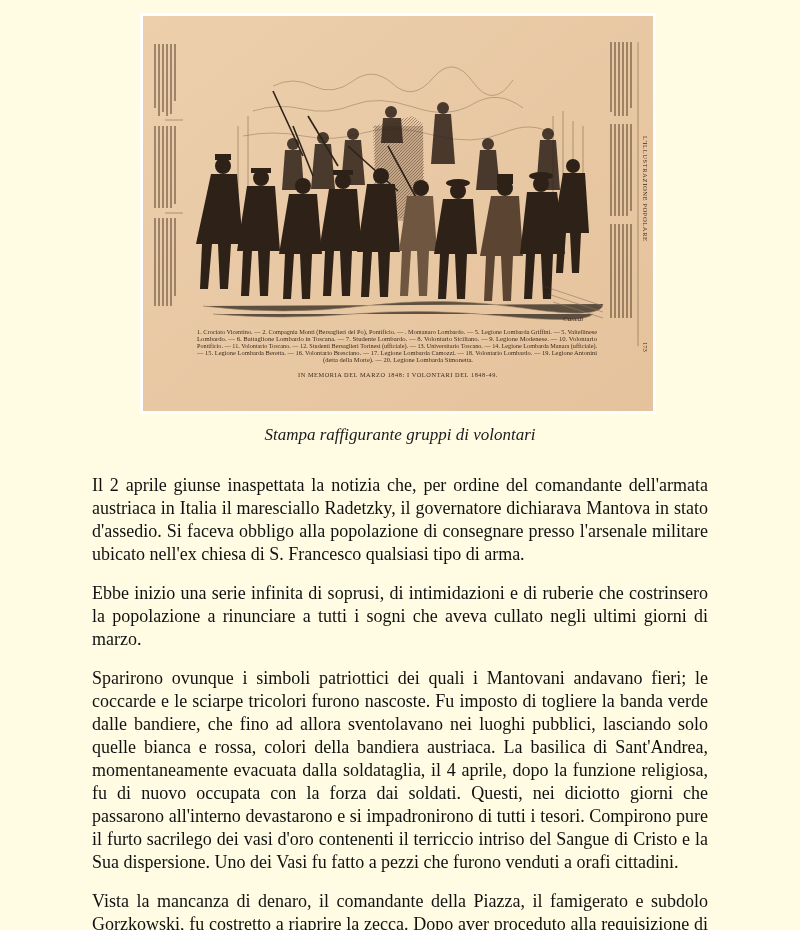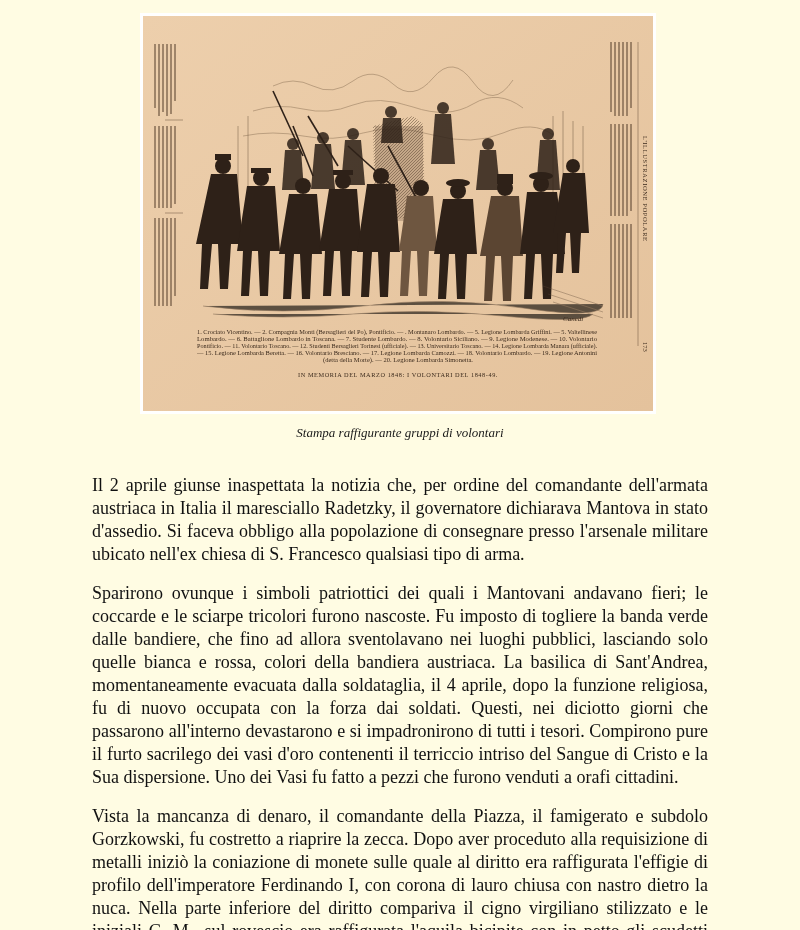--- a/index.html
+++ b/index.html
@@ -17,21 +17,21 @@
     }
     .plate {
       position: absolute; left: 3px; top: 3px;
       width: 510px; height: 395px;
       background: #22c55e;
       overflow: hidden;
     }
     .plate svg { display: block; }
     .caption {
       position: absolute; left: 0; width: 800px; top: 425px;
-      text-align: center; font-style: italic; font-size: 13px;
+      text-align: center; font-style: italic; font-size: 17px;
       color: #1a1a1a;
     }
     .article {
       position: absolute; left: 76px; top: 458px; width: 648px;
       font-size: 18px; line-height: 23px;
       text-align: justify;
     }
     .article p { margin: 16px; }
     .plate-text { font-family: "Liberation Serif", serif; fill: #3b2a1c; }
   </style>
@@ -193,15 +193,16 @@
       </g>
       <text class="plate-text" x="155" y="361" font-size="5.6" letter-spacing="0.5" textLength="200" lengthAdjust="spacingAndGlyphs">IN MEMORIA DEL MARZO 1848: I VOLONTARI DEL 1848-49.</text>
     </svg>
   </div>
 </div>
 
 <div class="caption">Stampa raffigurante gruppi di volontari</div>
 
 <div class="article">
   <p>Il 2 aprile giunse inaspettata la notizia che, per ordine del comandante dell'armata austriaca in Italia il maresciallo Radetzky, il governatore dichiarava Mantova in stato d'assedio. Si faceva obbligo alla popolazione di consegnare presso l'arsenale militare ubicato nell'ex chiesa di S. Francesco qualsiasi tipo di arma.</p>
+  <p>Ebbe inizio una serie infinita di soprusi, di intimidazioni e di ruberie che costrinsero la popolazione a rinunciare a tutti i sogni che aveva cullato negli ultimi giorni di marzo.</p>
   <p>Sparirono ovunque i simboli patriottici dei quali i Mantovani andavano fieri; le coccarde e le sciarpe tricolori furono nascoste. Fu imposto di togliere la banda verde dalle bandiere, che fino ad allora sventolavano nei luoghi pubblici, lasciando solo quelle bianca e rossa, colori della bandiera austriaca. La basilica di Sant'Andrea, momentaneamente evacuata dalla soldataglia, il 4 aprile, dopo la funzione religiosa, fu di nuovo occupata con la forza dai soldati. Questi, nei diciotto giorni che passarono all'interno devastarono e si impadronirono di tutti i tesori. Compirono pure il furto sacrilego dei vasi d'oro contenenti il terriccio intriso del Sangue di Cristo e la Sua dispersione. Uno dei Vasi fu fatto a pezzi che furono venduti a orafi cittadini.</p>
   <p>Vista la mancanza di denaro, il comandante della Piazza, il famigerato e subdolo Gorzkowski, fu costretto a riaprire la zecca. Dopo aver proceduto alla requisizione di metalli iniziò la coniazione di monete sulle quale al diritto era raffigurata l'effigie di profilo dell'imperatore Ferdinando I, con corona di lauro chiusa con nastro dietro la nuca. Nella parte inferiore del diritto compariva il cigno virgiliano stilizzato e le iniziali G. M.. sul rovescio era raffigurata l'aquila bicipite con in petto gli scudetti degli Stati imperiali, il grifo destro serrava una spada e il sinistro sollevava il globo con sovrastante piccola croce sormontata da corona imperiale. Fu battuta in tre valori: 1Fiorino e 1/2 Fiorino in argento e da 3 carantani in mistura.</p>
 </div>
 
 </body></html>

